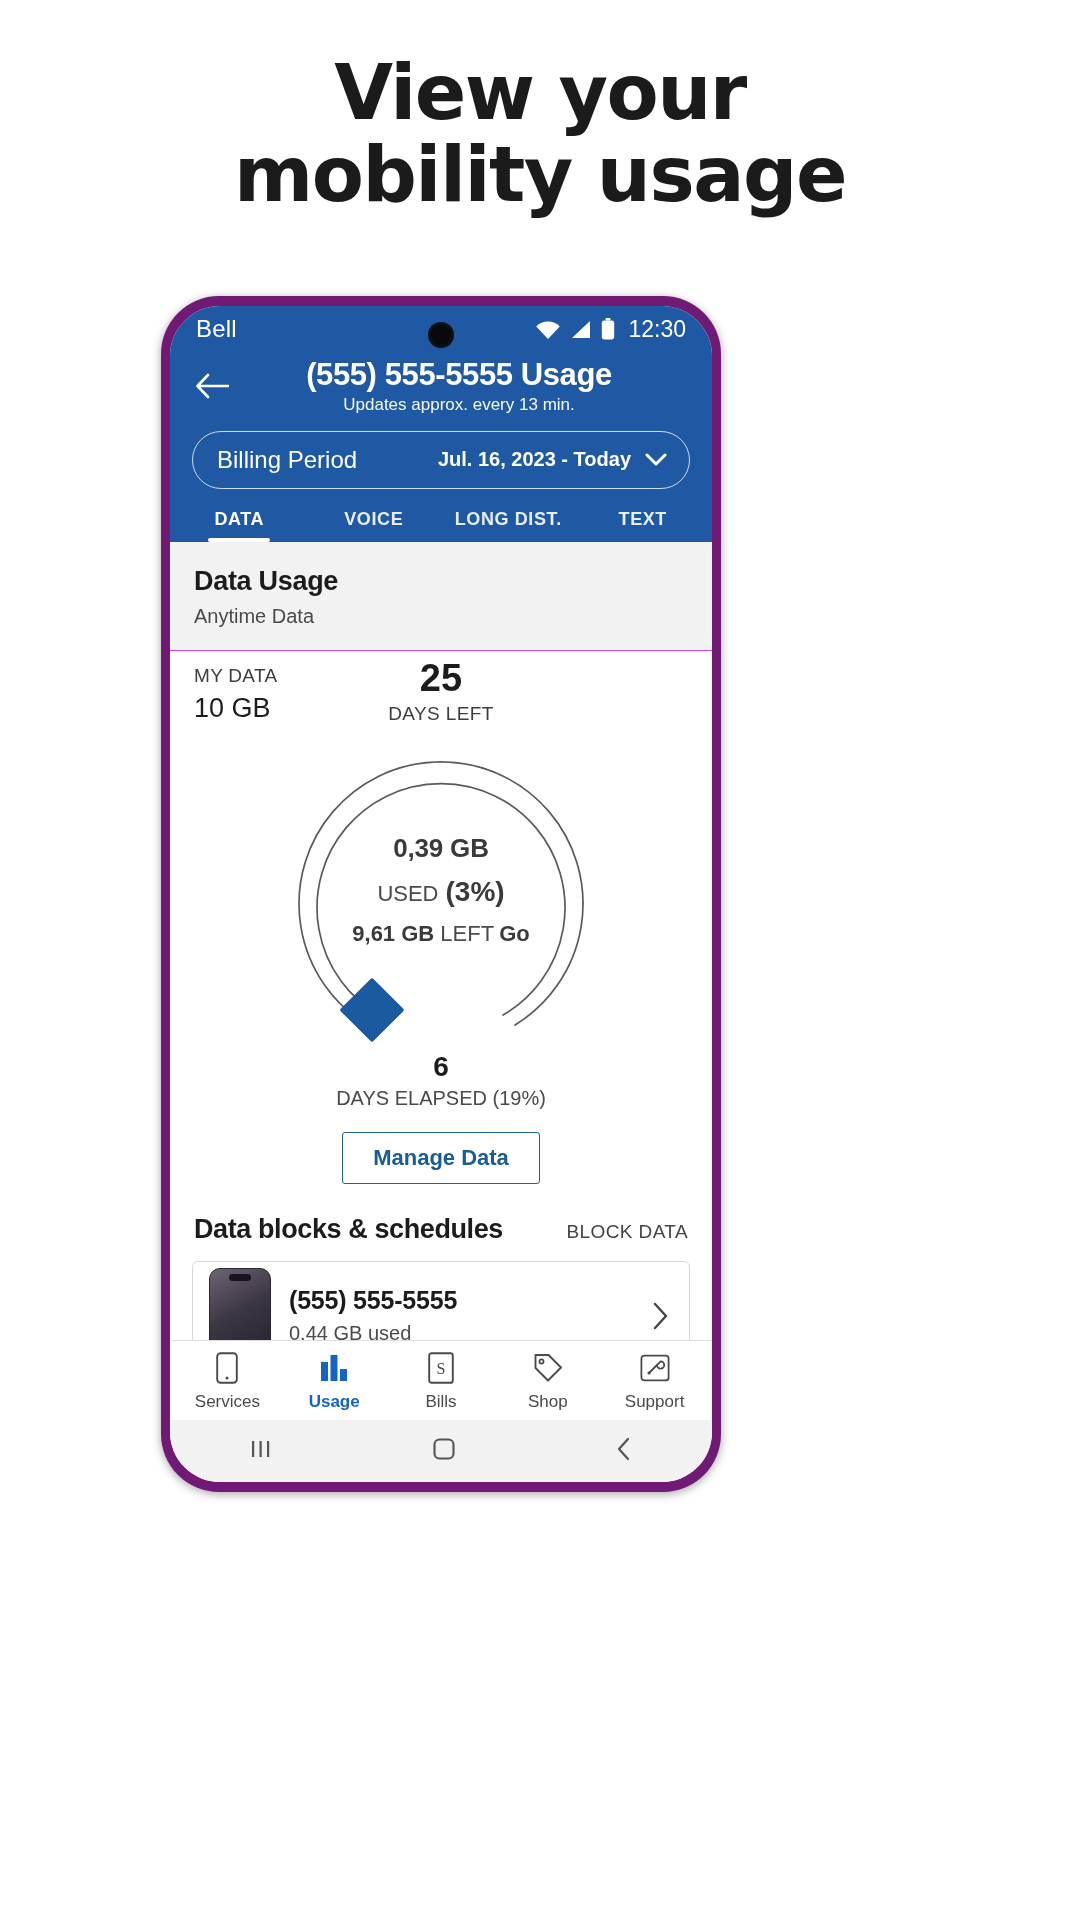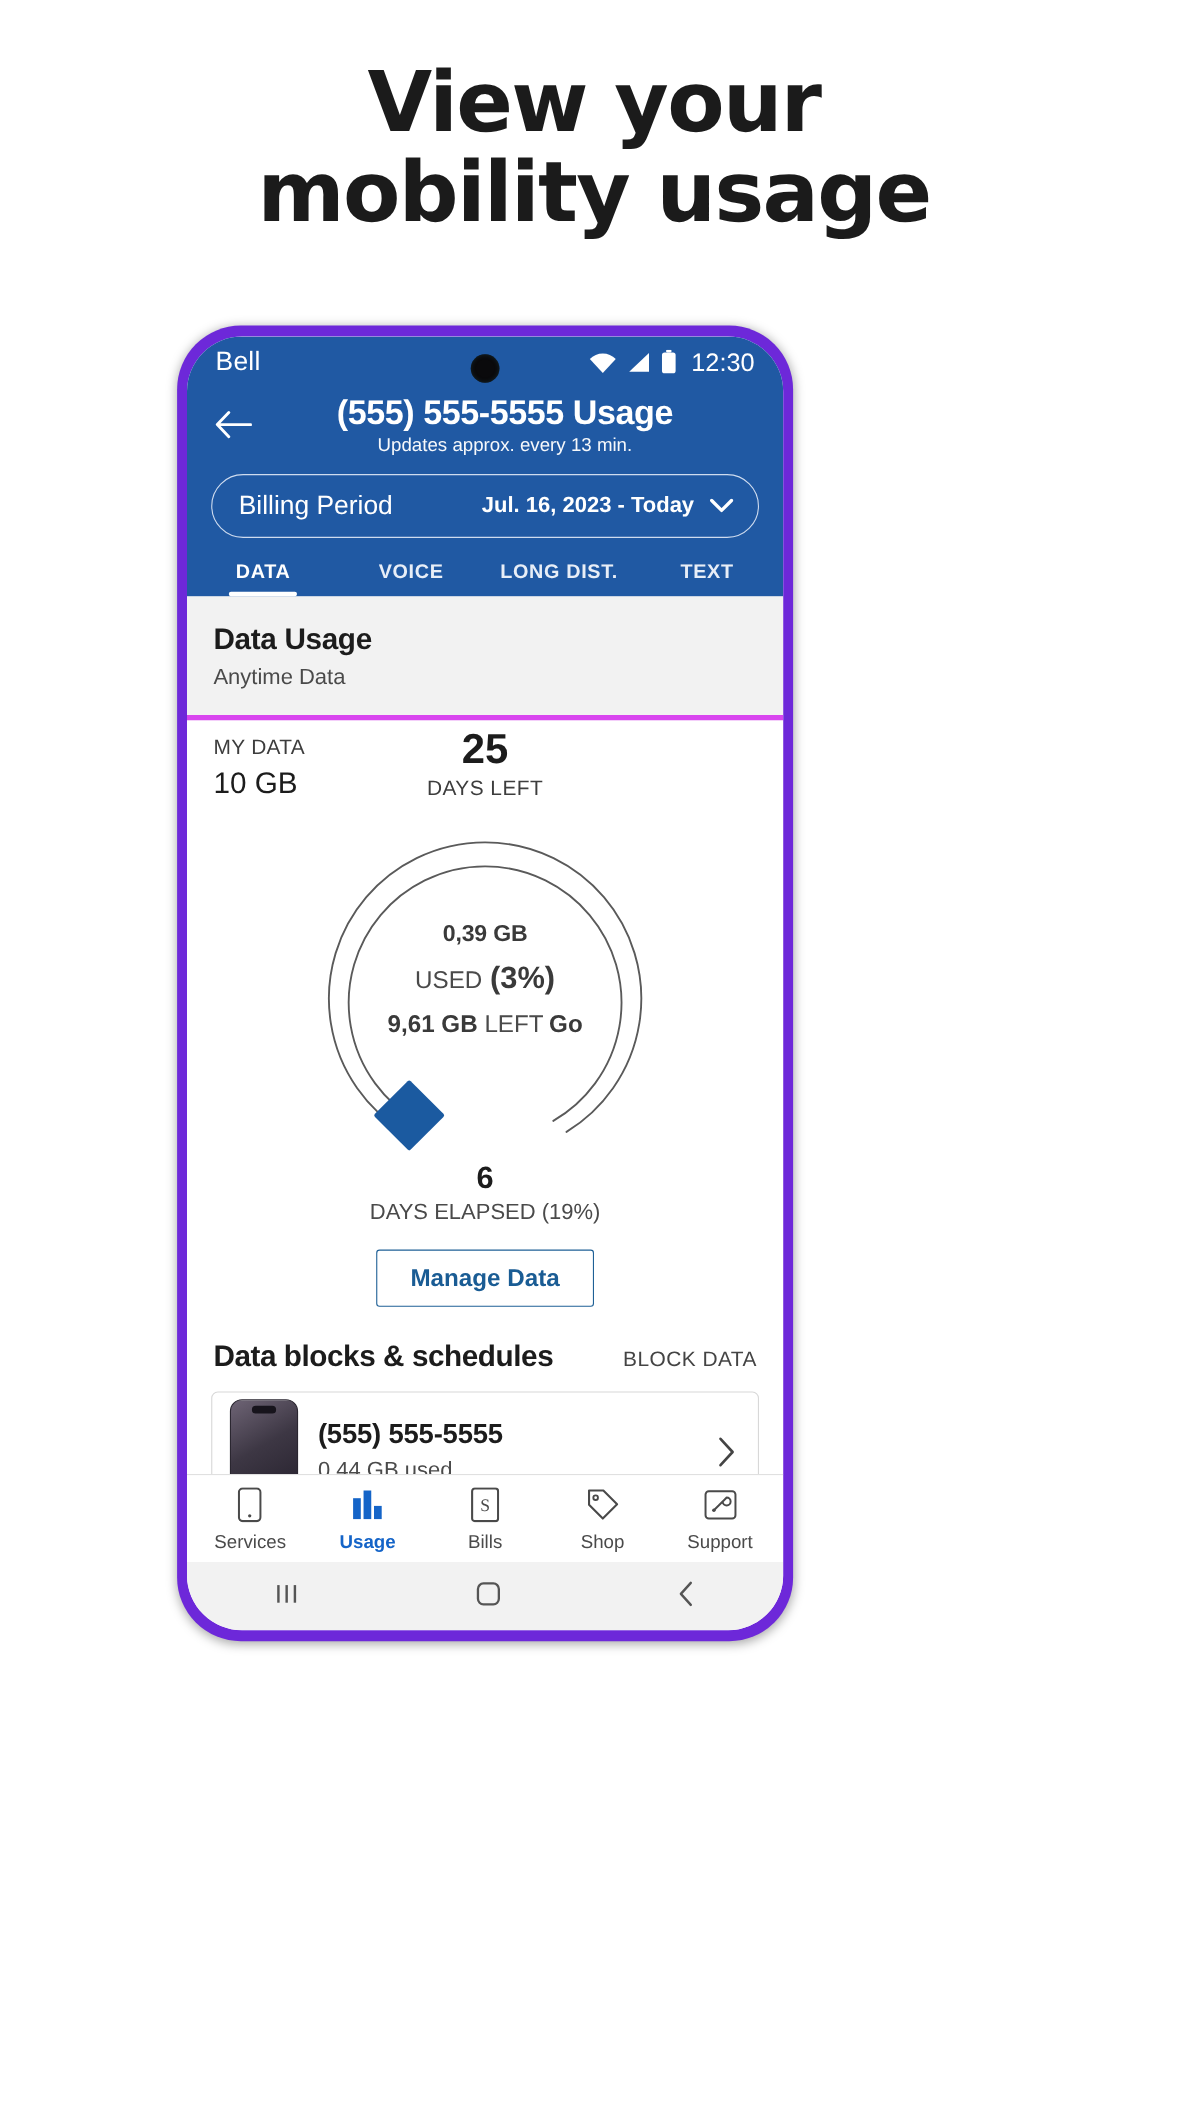--- a/index.html
+++ b/index.html
@@ -24,21 +24,21 @@
     letter-spacing: -1.5px;
     color: #1b1b1b;
   }
   .headline .l2 { display: block; }
 
   
   .phone {
     position: absolute;
     left: 161px; top: 296px;
     width: 560px; height: 1196px;
-    background: #6d28d9;
+    background: #701a75;
     border-radius: 58px;
     box-shadow: 0 2px 10px rgba(0,0,0,.35);
     padding: 10px 9px;
   }
   .screen {
     position: relative;
     width: 100%; height: 100%;
     border-radius: 50px;
     overflow: hidden;
     background: #ffffff;
@@ -108,21 +108,21 @@
   .tab.active::after {
     content: ""; position: absolute;
     left: 50%; transform: translateX(-50%);
     bottom: 0; width: 62px; height: 4px; background: #fff; border-radius: 2px;
   }
 
   
   .grayband {
     background: #f2f2f2;
     padding: 24px 24px 22px 24px;
-    border-bottom: 5px solid #d946ef;
+    border-bottom: 1px solid #d946ef;
     flex: 0 0 auto;
   }
   .gb-title { font-size: 27px; font-weight: bold; color: #1c1c1c; letter-spacing: -.3px; }
   .gb-sub { font-size: 20px; color: #4a4a4a; margin-top: 8px; }
 
   
   .body { flex: 1; background: #fff; position: relative; overflow: hidden; }
 
   .gaugehead {
     position: relative; height: 78px;
@@ -134,21 +134,21 @@
   .daysleft { position: absolute; left: 0; right: 0; top: 6px; text-align: center; }
   .daysleft .num { font-size: 38px; font-weight: bold; color: #1c1c1c; }
   .daysleft .lbl { font-size: 19px; color: #3d3d3d; letter-spacing: .4px; margin-top: 3px; }
 
   .gaugewrap { position: relative; width: 100%; height: 330px; }
   .gaugesvg { position: absolute; left: 50%; top: 0; transform: translateX(-50%); }
   .gaugecenter {
     position: absolute; left: 0; right: 0; top: 104px;
     text-align: center;
   }
-  .g-used { font-size: 21px; font-weight: bold; color: #3a3a3a; letter-spacing: -.2px; }
+  .g-used { font-size: 26px; font-weight: bold; color: #3a3a3a; letter-spacing: -.2px; }
   .g-usedrow { margin-top: 12px; font-size: 22px; color: #4a4a4a; }
   .g-usedrow .pct { font-size: 28px; font-weight: bold; color: #3a3a3a; margin-left: 7px; }
   .g-left { margin-top: 13px; font-size: 22px; color: #4a4a4a; }
   .g-left .b { font-weight: bold; color: #3a3a3a; }
   .g-left .go { font-weight: bold; color: #3a3a3a; margin-left: 5px; }
 
   .elapsed { text-align: center; margin-top: -8px; }
   .elapsed .num { font-size: 28px; font-weight: bold; color: #1c1c1c; }
   .elapsed .lbl { font-size: 20px; color: #4a4a4a; margin-top: 4px; }
 

